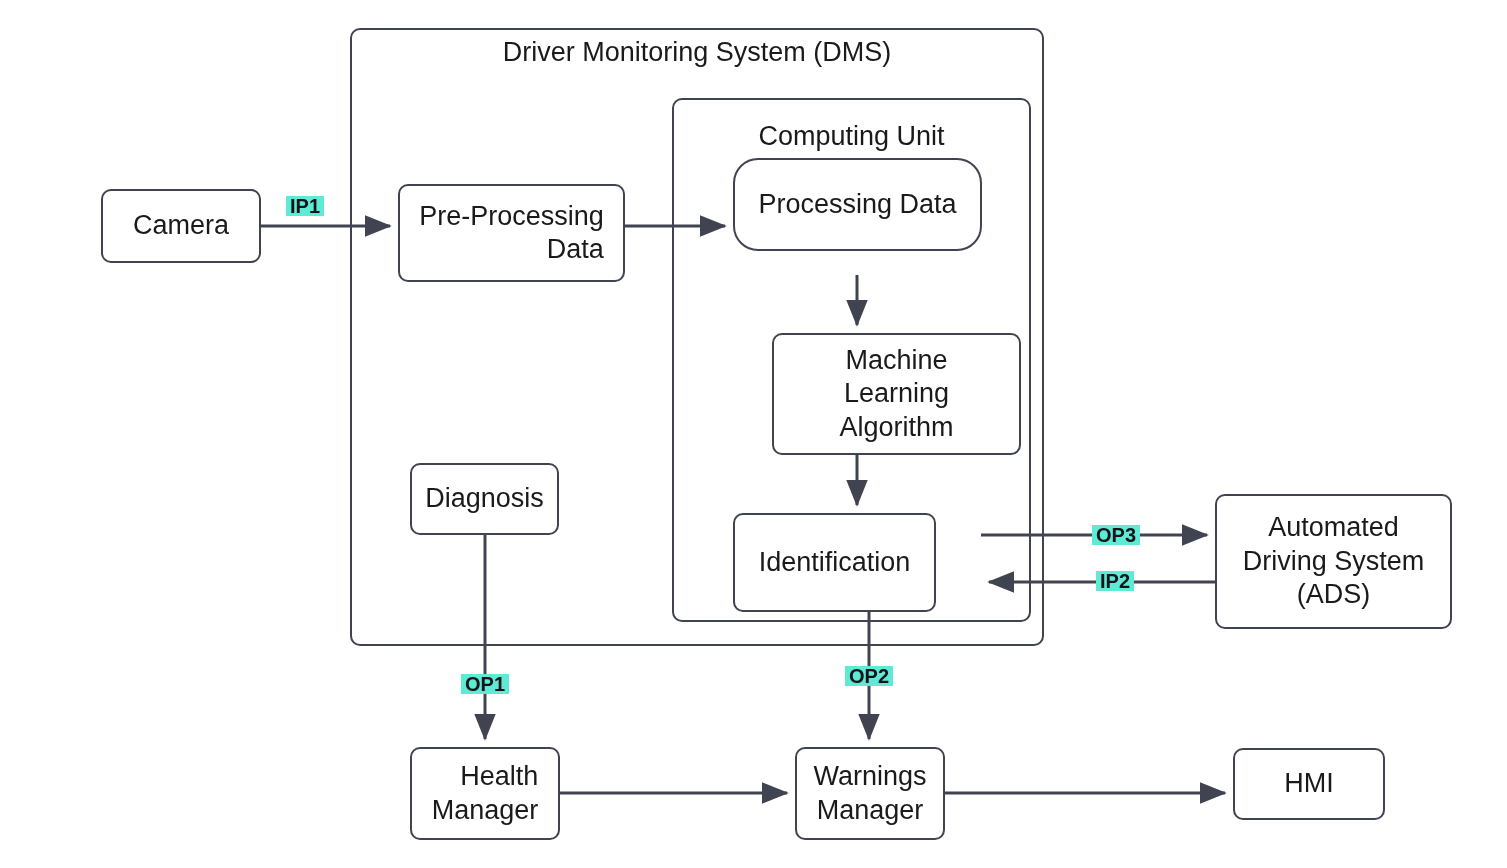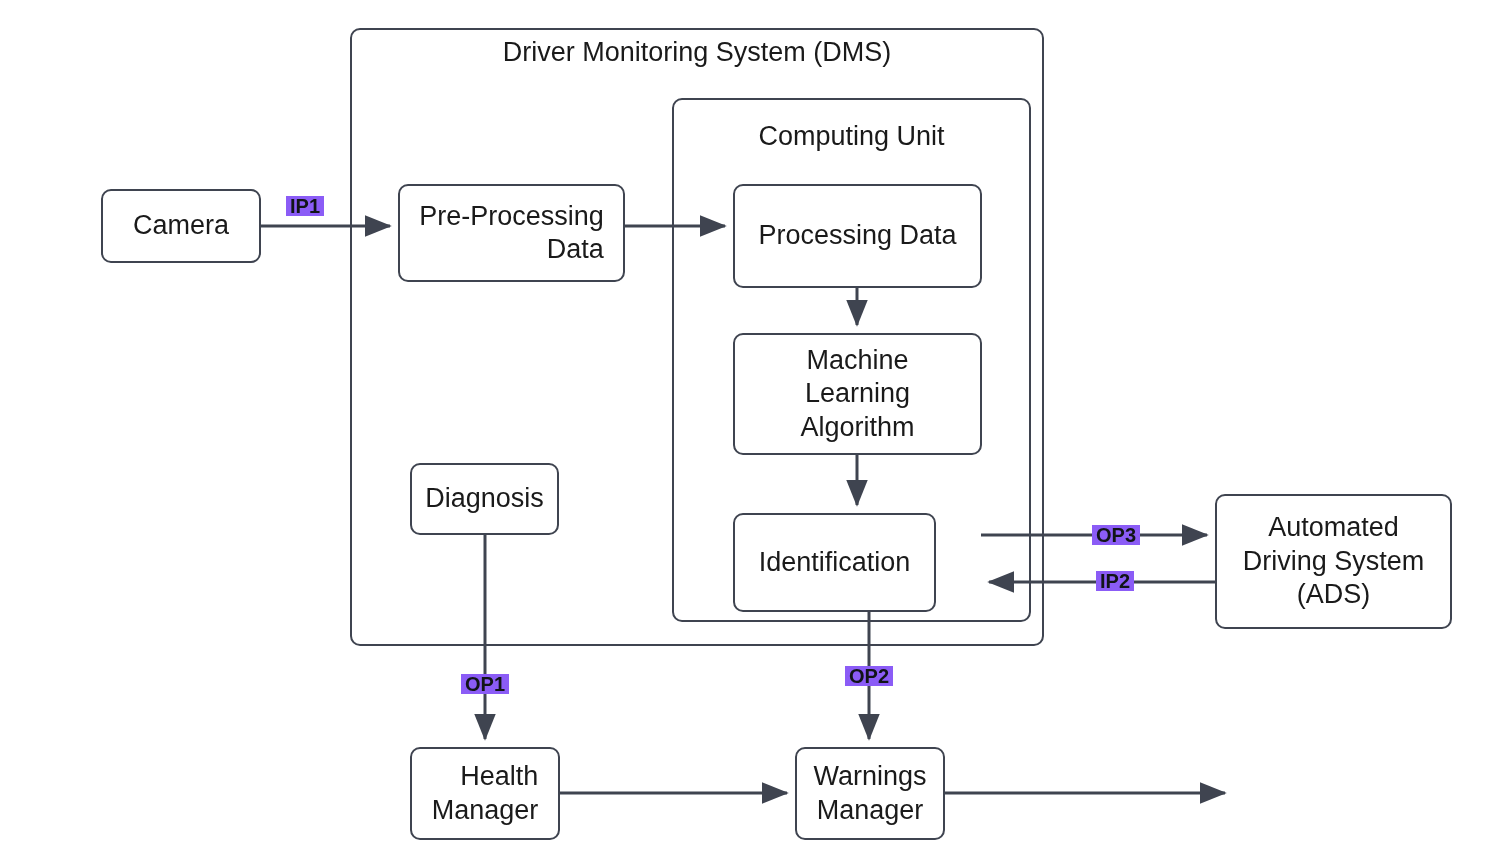--- a/index.html
+++ b/index.html
@@ -57,21 +57,21 @@
     font-size: 27px;
     line-height: 1.2;
     z-index: 2;
     white-space: nowrap;
   }
   .edge-label {
     position: absolute;
     font-size: 20px;
     font-weight: bold;
     color: #111418;
-    background: #8b5cf6;
+    background: #5eead4;
     padding: 0 4px;
     line-height: 1;
     z-index: 4;
     white-space: nowrap;
   }
 </style>
 </head>
 <body>
 
 <div id="canvas">
@@ -128,40 +128,41 @@
   <div class="container-title" style="left:350px; top:36px; width:694px;">Driver Monitoring System (DMS)</div>
 
   <div class="container-box" style="left:672px; top:98px; width:359px; height:524px;"></div>
   <div class="container-title" style="left:672px; top:104px; width:359px;margin-top:16px;">Computing Unit</div>
 
   <div class="node" style="left:101px; top:189px; width:160px; height:74px;">Camera</div>
 
   <div class="node" style="left:398px; top:184px; width:227px; height:98px; white-space:pre-line;text-align:right;">Pre-Processing
 Data</div>
 
-  <div class="node" style="left:733px; top:184px; width:249px; height:104px;">Processing Data</div>
+  <div class="node" style="left:733px; top:158px; width:249px; height:93px;border-radius:25px;">Processing Data</div>
 
-  <div class="node" style="left:733px; top:333px; width:249px; height:122px; white-space:pre-line;">Machine
+  <div class="node" style="left:772px; top:333px; width:249px; height:122px; white-space:pre-line;">Machine
 Learning
 Algorithm</div>
 
   <div class="node" style="left:733px; top:513px; width:203px; height:99px;">Identification</div>
 
   <div class="node" style="left:410px; top:463px; width:149px; height:72px;">Diagnosis</div>
 
   <div class="node" style="left:1215px; top:494px; width:237px; height:135px; white-space:pre-line;text-align:center;">Automated
 Driving System
 (ADS)</div>
 
   <div class="node" style="left:410px; top:747px; width:150px; height:93px; white-space:pre-line;text-align:right;">Health
 Manager</div>
 
   <div class="node" style="left:795px; top:747px; width:150px; height:93px; white-space:pre-line;">Warnings
 Manager</div>
 
+  <div class="node" style="left:1233px; top:748px; width:152px; height:72px;">HMI</div>
 
   <div class="edge-label" style="left:286px; top:196px;">IP1</div>
 
   <div class="edge-label" style="left:1092px; top:525px;">OP3</div>
 
   <div class="edge-label" style="left:1096px; top:571px;">IP2</div>
 
   <div class="edge-label" style="left:461px; top:674px;">OP1</div>
 
   <div class="edge-label" style="left:845px; top:666px;">OP2</div>

